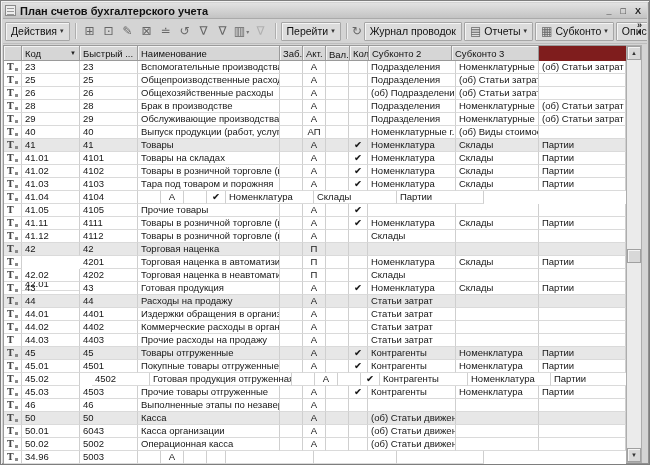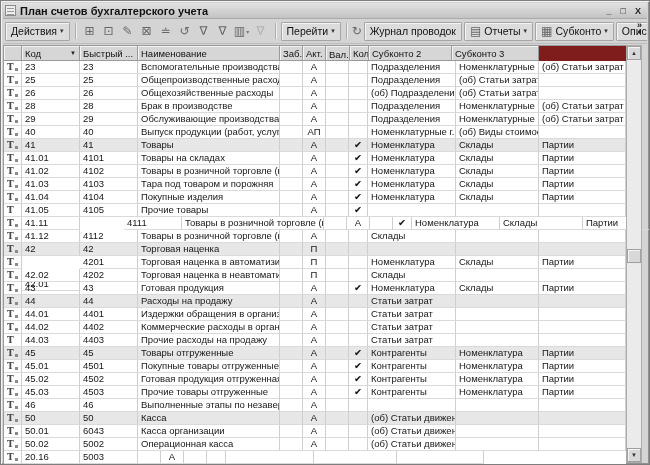--- a/index.html
+++ b/index.html
@@ -279,21 +279,20 @@
             <div class="td ctr" style="width: 23px;"></div>
             <div class="td ctr" style="width: 19px;">✔</div>
             <div class="td" style="width: 88px;">Номенклатура</div>
             <div class="td" style="width: 83px;">Склады</div>
             <div class="td" style="width: 87px;">Партии</div>
           </div>
           <div class="tr">
             <div class="td" style="width: 18px;"><span class="acct dot">Т</span></div>
             <div class="td" style="width: 58px;">41.04</div>
             <div class="td" style="width: 58px;">4104</div>
-            <div class="td" style="width: 142px;">Покупные изделия</div>
             <div class="td ctr" style="width: 23px;"></div>
             <div class="td ctr" style="width: 23px;">А</div>
             <div class="td ctr" style="width: 23px;"></div>
             <div class="td ctr" style="width: 19px;">✔</div>
             <div class="td" style="width: 88px;">Номенклатура</div>
             <div class="td" style="width: 83px;">Склады</div>
             <div class="td" style="width: 87px;">Партии</div>
           </div>
           <div class="tr">
             <div class="td" style="width: 18px;"><span class="acct">Т</span></div>
@@ -304,21 +303,21 @@
             <div class="td ctr" style="width: 23px;">А</div>
             <div class="td ctr" style="width: 23px;"></div>
             <div class="td ctr" style="width: 19px;">✔</div>
             <div class="td" style="width: 88px;"></div>
             <div class="td" style="width: 83px;"></div>
             <div class="td" style="width: 87px;"></div>
           </div>
           <div class="tr">
             <div class="td" style="width: 18px;"><span class="acct dot">Т</span></div>
             <div class="td" style="width: 58px;">41.11</div>
-            <div class="td" style="width: 58px; margin-left: 44px;">4111</div>
+            <div class="td" style="width: 58px;">4111</div>
             <div class="td" style="width: 142px;">Товары в розничной торговле (в АТТ...</div>
             <div class="td ctr" style="width: 23px;"></div>
             <div class="td ctr" style="width: 23px;">А</div>
             <div class="td ctr" style="width: 23px;"></div>
             <div class="td ctr" style="width: 19px;">✔</div>
             <div class="td" style="width: 88px;">Номенклатура</div>
             <div class="td" style="width: 83px;">Склады</div>
             <div class="td" style="width: 87px;">Партии</div>
           </div>
           <div class="tr">
@@ -460,21 +459,21 @@
             <div class="td ctr" style="width: 23px;">А</div>
             <div class="td ctr" style="width: 23px;"></div>
             <div class="td ctr" style="width: 19px;">✔</div>
             <div class="td" style="width: 88px;">Контрагенты</div>
             <div class="td" style="width: 83px;">Номенклатура</div>
             <div class="td" style="width: 87px;">Партии</div>
           </div>
           <div class="tr">
             <div class="td" style="width: 18px;"><span class="acct dot">Т</span></div>
             <div class="td" style="width: 58px;">45.02</div>
-            <div class="td" style="width: 58px;">4502</div>
+            <div class="td" style="width: 58px; margin-left: 12px;">4502</div>
             <div class="td" style="width: 142px;">Готовая продукция отгруженная</div>
             <div class="td ctr" style="width: 23px;"></div>
             <div class="td ctr" style="width: 23px;">А</div>
             <div class="td ctr" style="width: 23px;"></div>
             <div class="td ctr" style="width: 19px;">✔</div>
             <div class="td" style="width: 88px;">Контрагенты</div>
             <div class="td" style="width: 83px;">Номенклатура</div>
             <div class="td" style="width: 87px;">Партии</div>
           </div>
           <div class="tr">
@@ -537,21 +536,21 @@
             <div class="td ctr" style="width: 23px;"></div>
             <div class="td ctr" style="width: 23px;">А</div>
             <div class="td ctr" style="width: 23px;"></div>
             <div class="td ctr" style="width: 19px;"></div>
             <div class="td" style="width: 88px;">(об) Статьи движен...</div>
             <div class="td" style="width: 83px;"></div>
             <div class="td" style="width: 87px;"></div>
           </div>
           <div class="tr">
             <div class="td" style="width: 18px;"><span class="acct dot">Т</span></div>
-            <div class="td" style="width: 58px;">20.16</div>
+            <div class="td" style="width: 58px;">34.96</div>
             <div class="td" style="width: 58px;">5003</div>
             <div class="td ctr" style="width: 23px;"></div>
             <div class="td ctr" style="width: 23px;">А</div>
             <div class="td ctr" style="width: 23px;"></div>
             <div class="td ctr" style="width: 19px;"></div>
             <div class="td" style="width: 88px;"></div>
             <div class="td" style="width: 83px;"></div>
             <div class="td" style="width: 87px;"></div>
           </div>
         </div>

